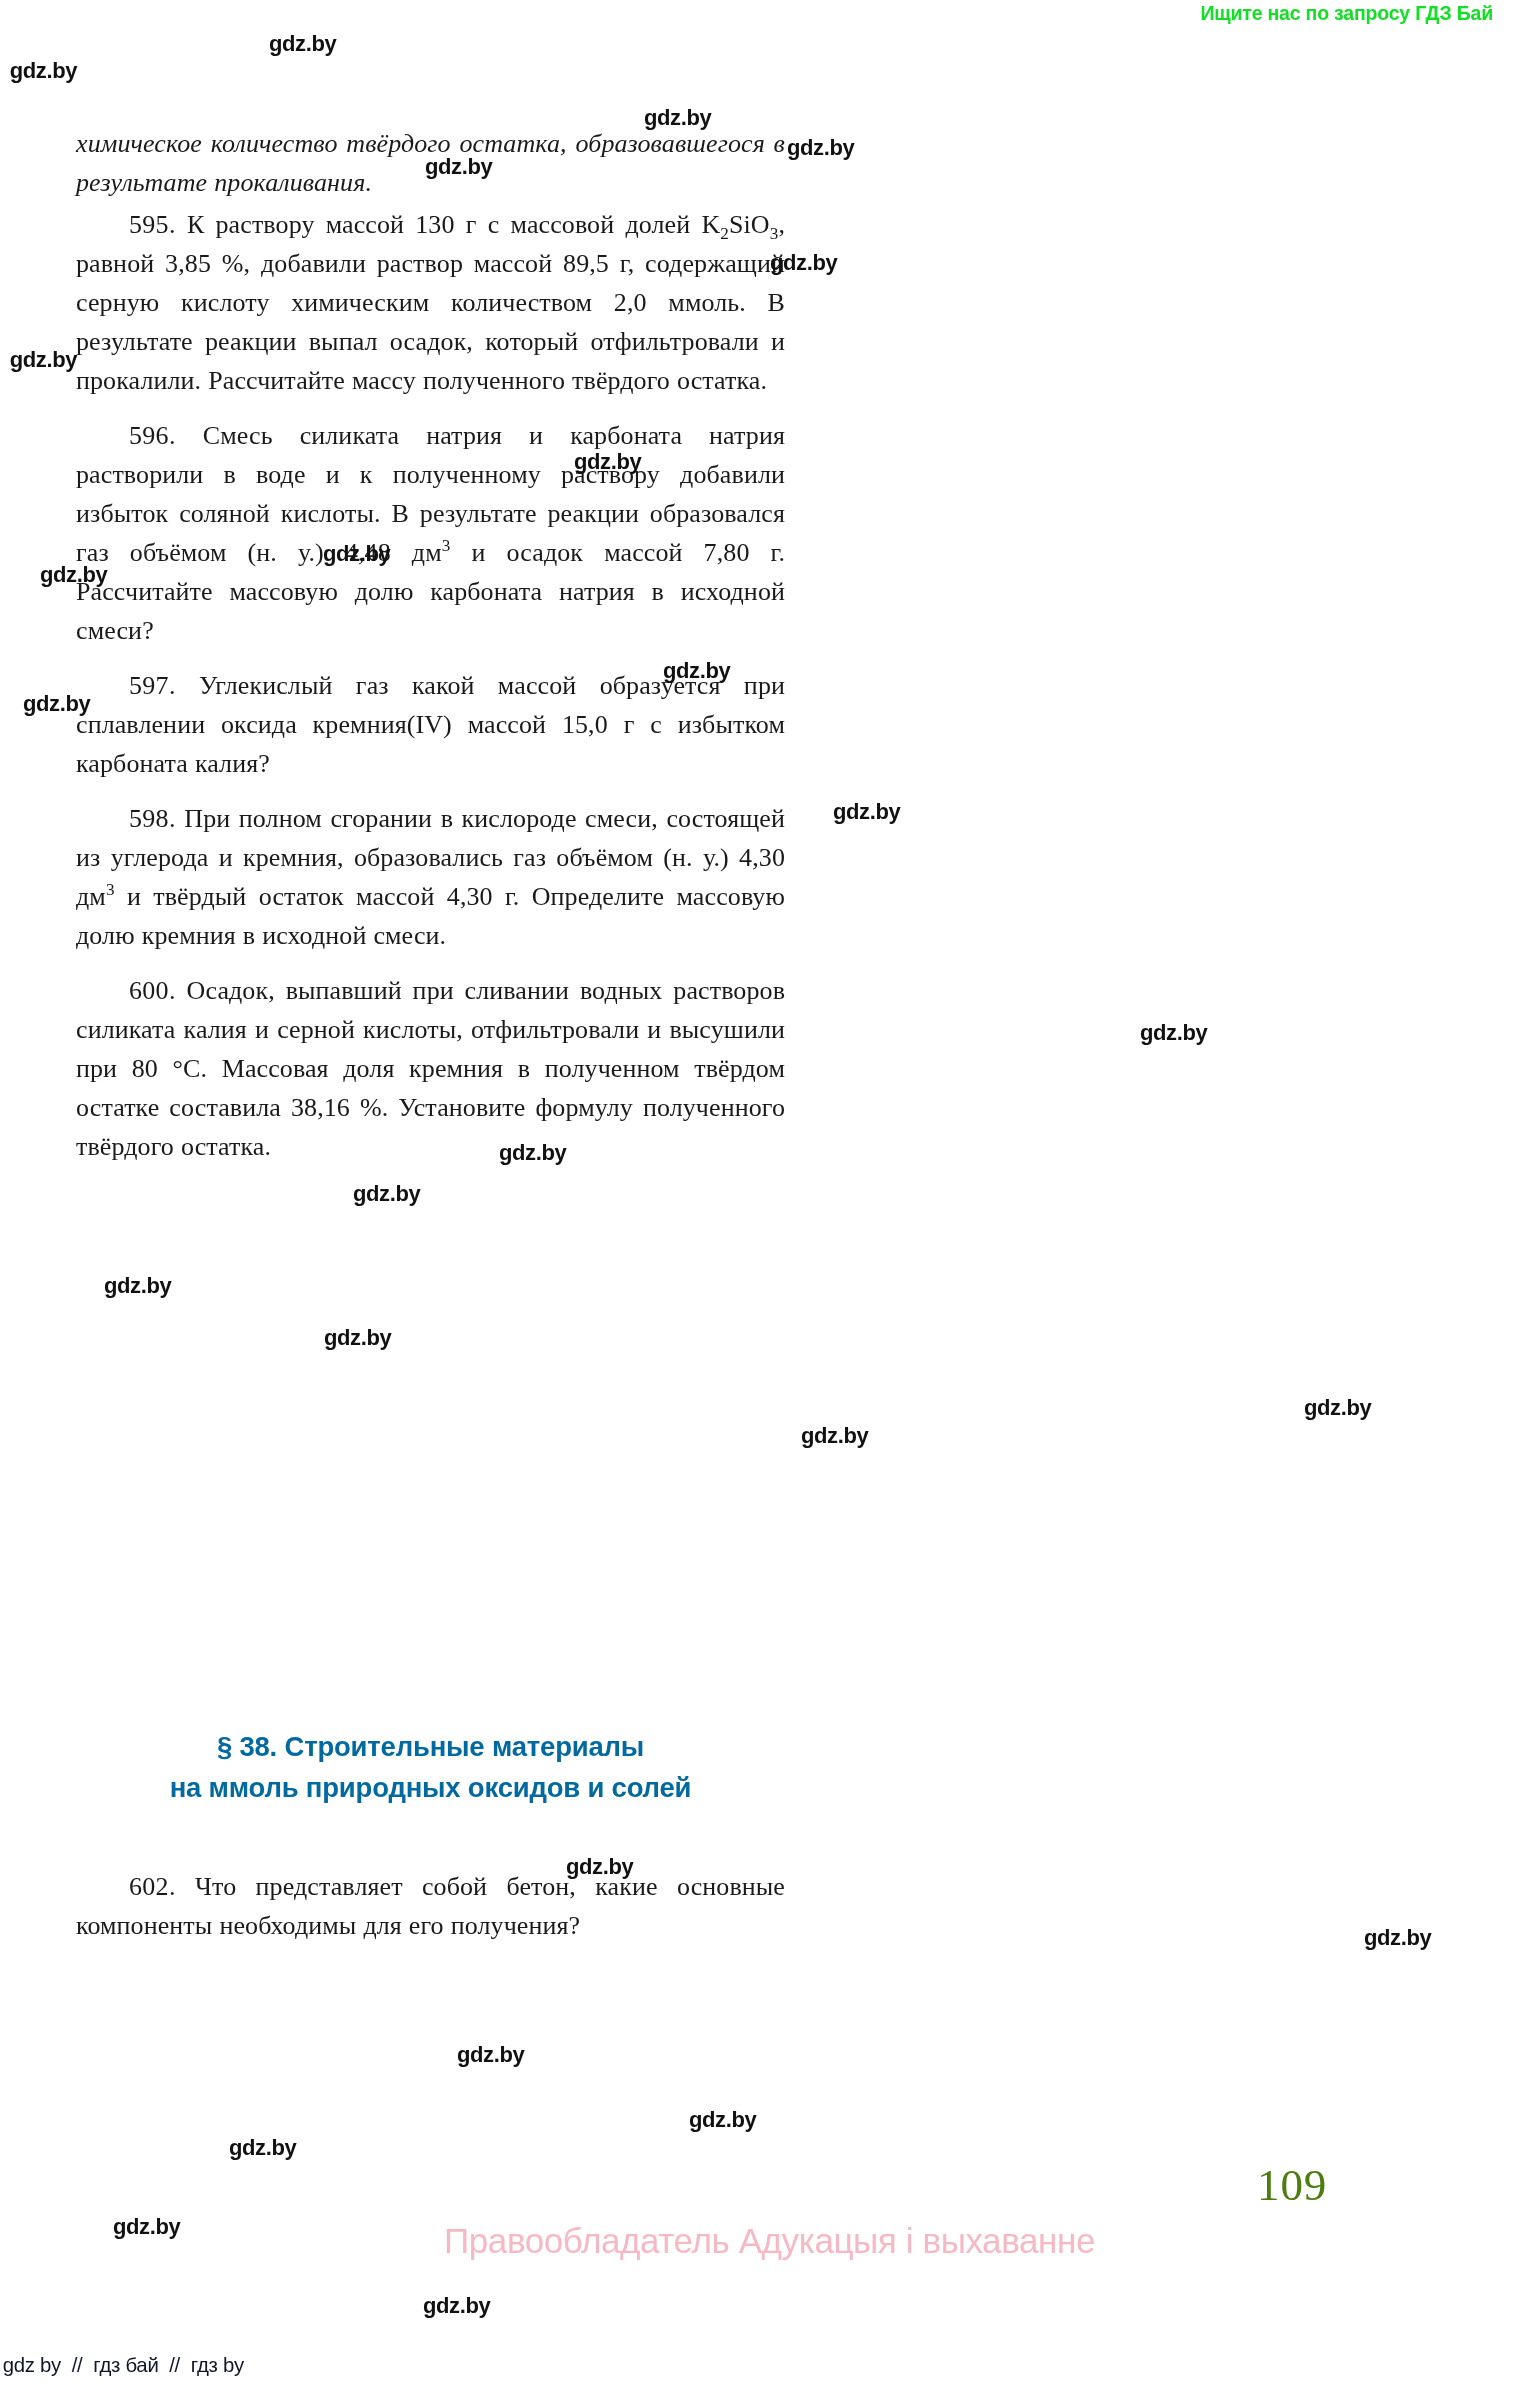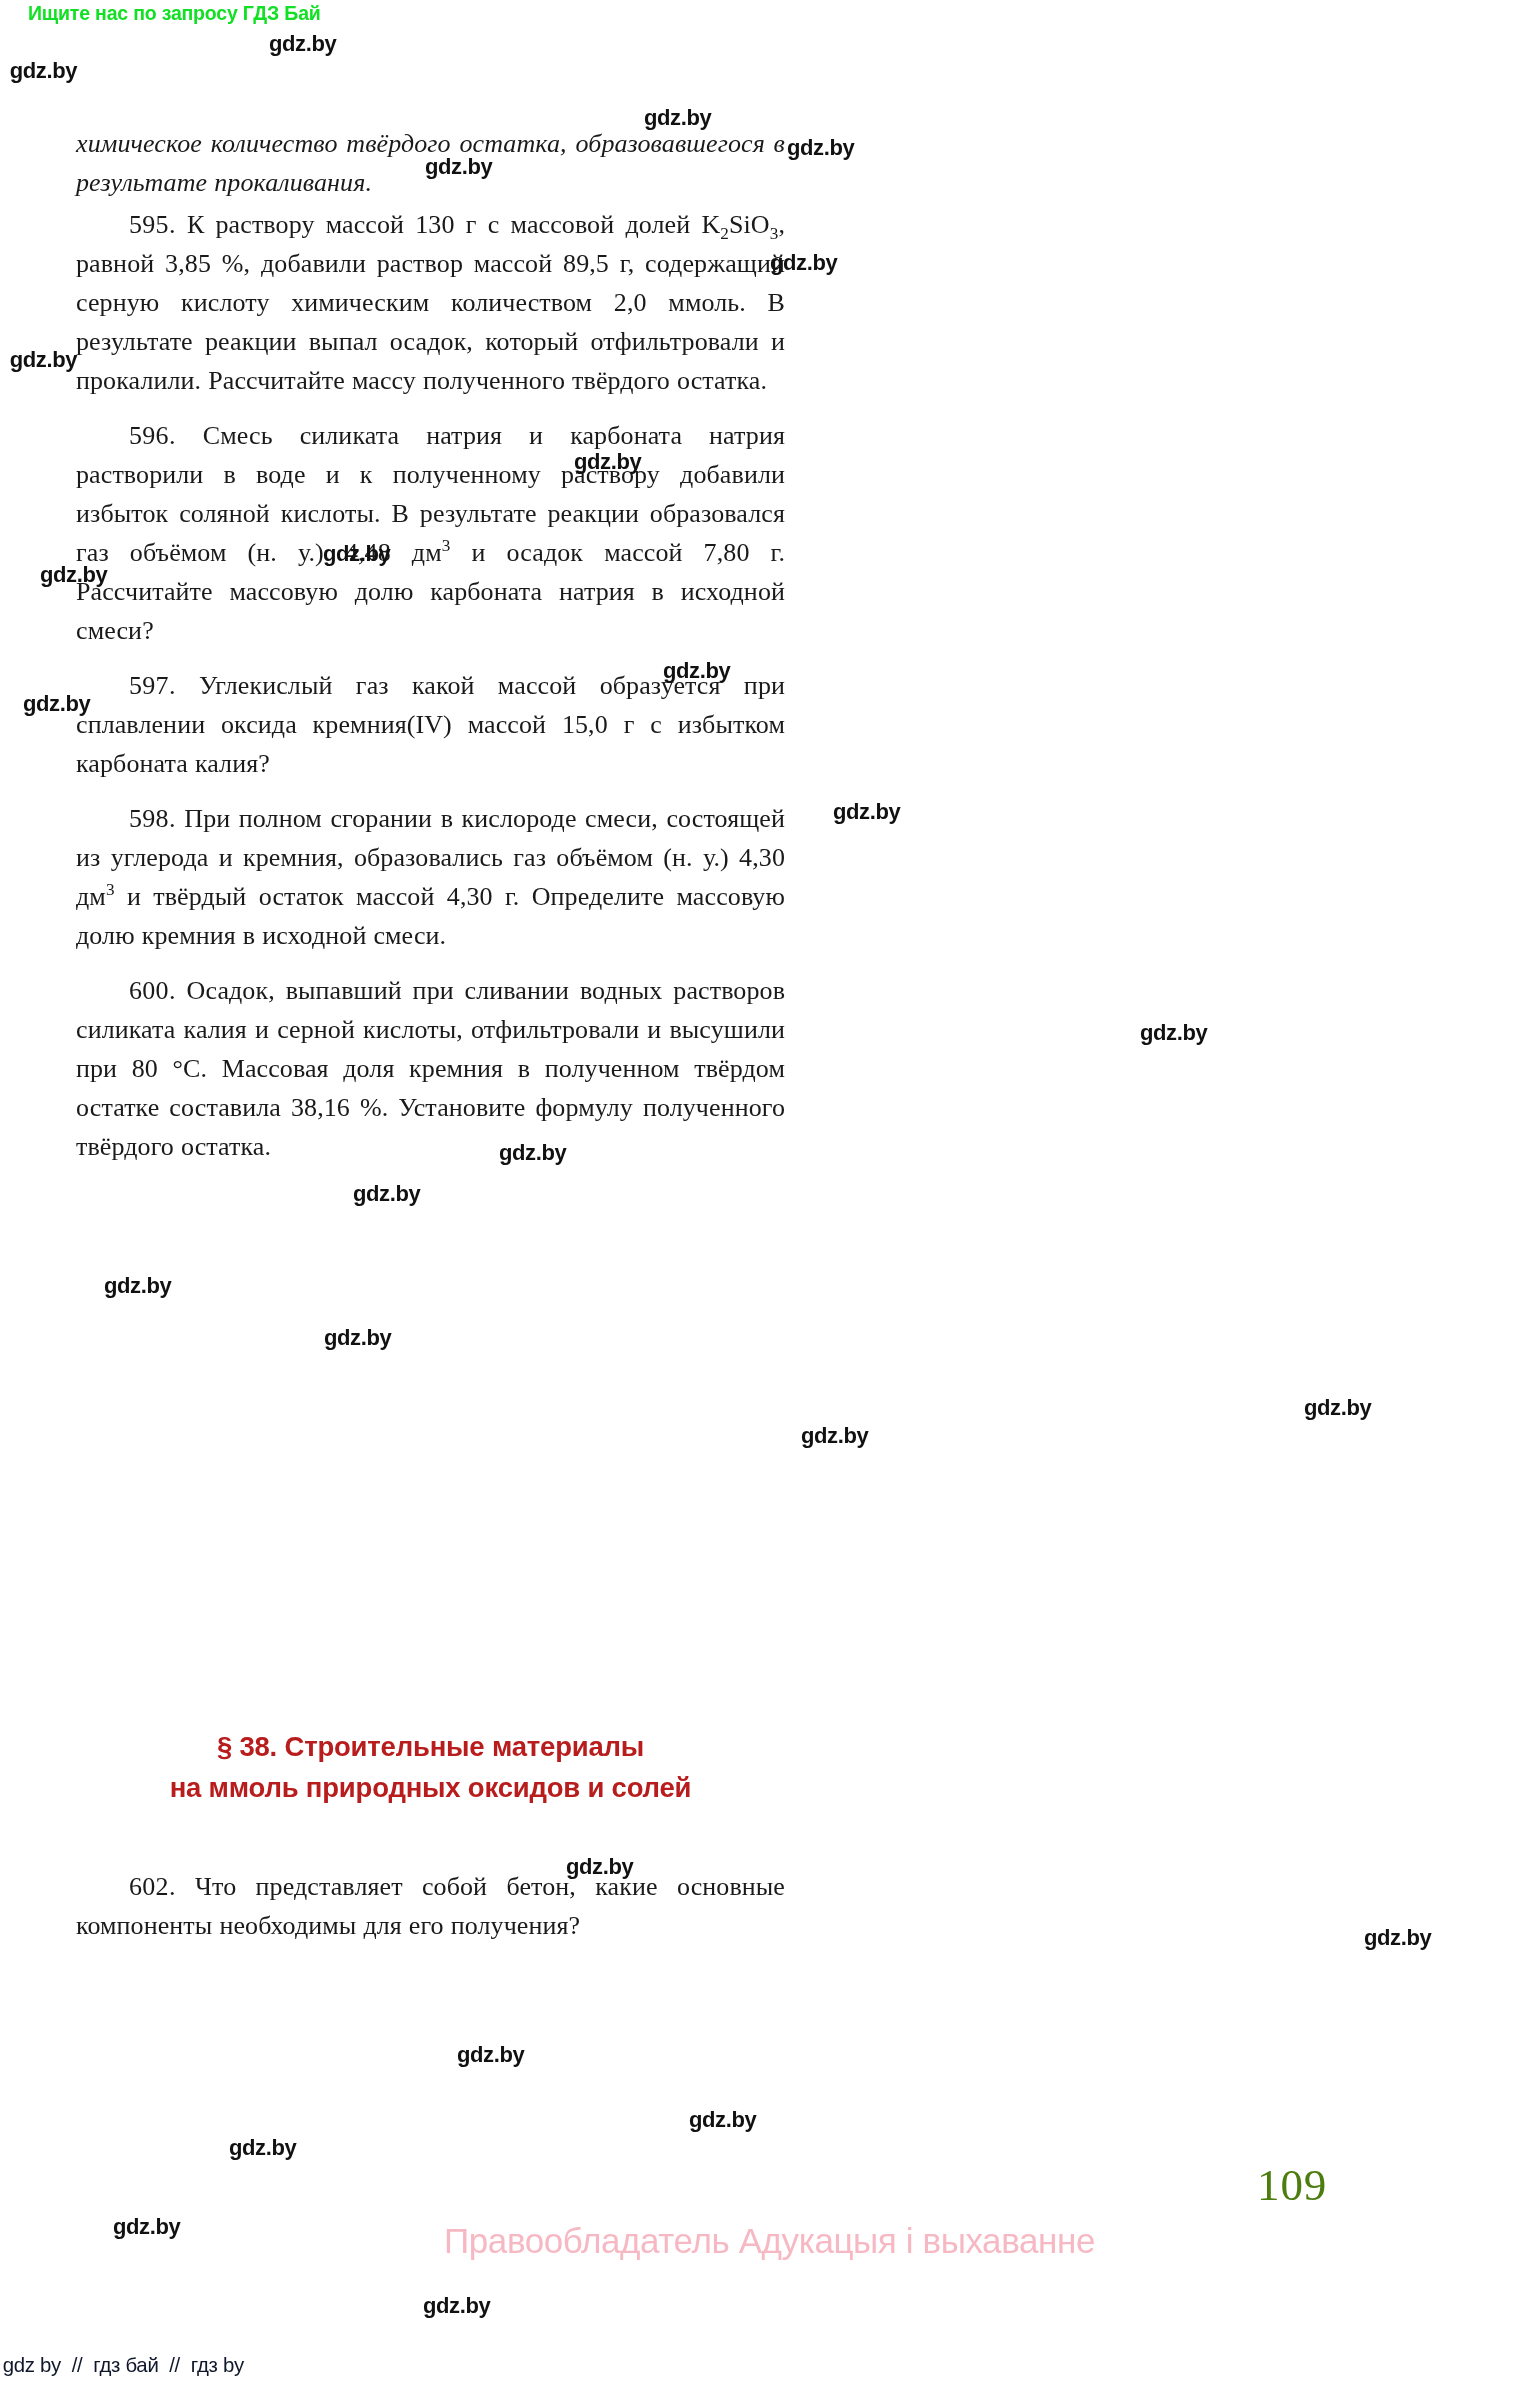--- a/index.html
+++ b/index.html
@@ -18,27 +18,26 @@
     background: #ffffff;
     overflow: hidden;
   }
 
   
   .promo-banner {
     position: absolute;
     top: 1.8px;
     left: 0;
     width: 1493px;
-    text-align: left;
+    text-align: right;
     font-family: "Liberation Sans", "DejaVu Sans", sans-serif;
     font-size: 19.5px;
     font-weight: 700;
     color: #12e024;
     letter-spacing: -0.2px;
-    padding-left: 28px;
   }
 
   
   .wm {
     position: absolute;
     font-family: "Liberation Sans", "DejaVu Sans", sans-serif;
     font-size: 22px;
     font-weight: 700;
     color: #111111;
     white-space: nowrap;
@@ -80,21 +79,21 @@
   .section-heading {
     position: absolute;
     left: 76px;
     top: 1726px;
     width: 709px;
     text-align: center;
     font-family: "Liberation Sans", "DejaVu Sans", sans-serif;
     font-weight: 700;
     font-size: 27.5px;
     line-height: 41px;
-    color: #b91c1c;
+    color: #0369a1;
     letter-spacing: -0.2px;
   }
 
   
   .page-number {
     position: absolute;
     left: 1257px;
     top: 2159px;
     font-size: 45px;
     font-weight: 400;

